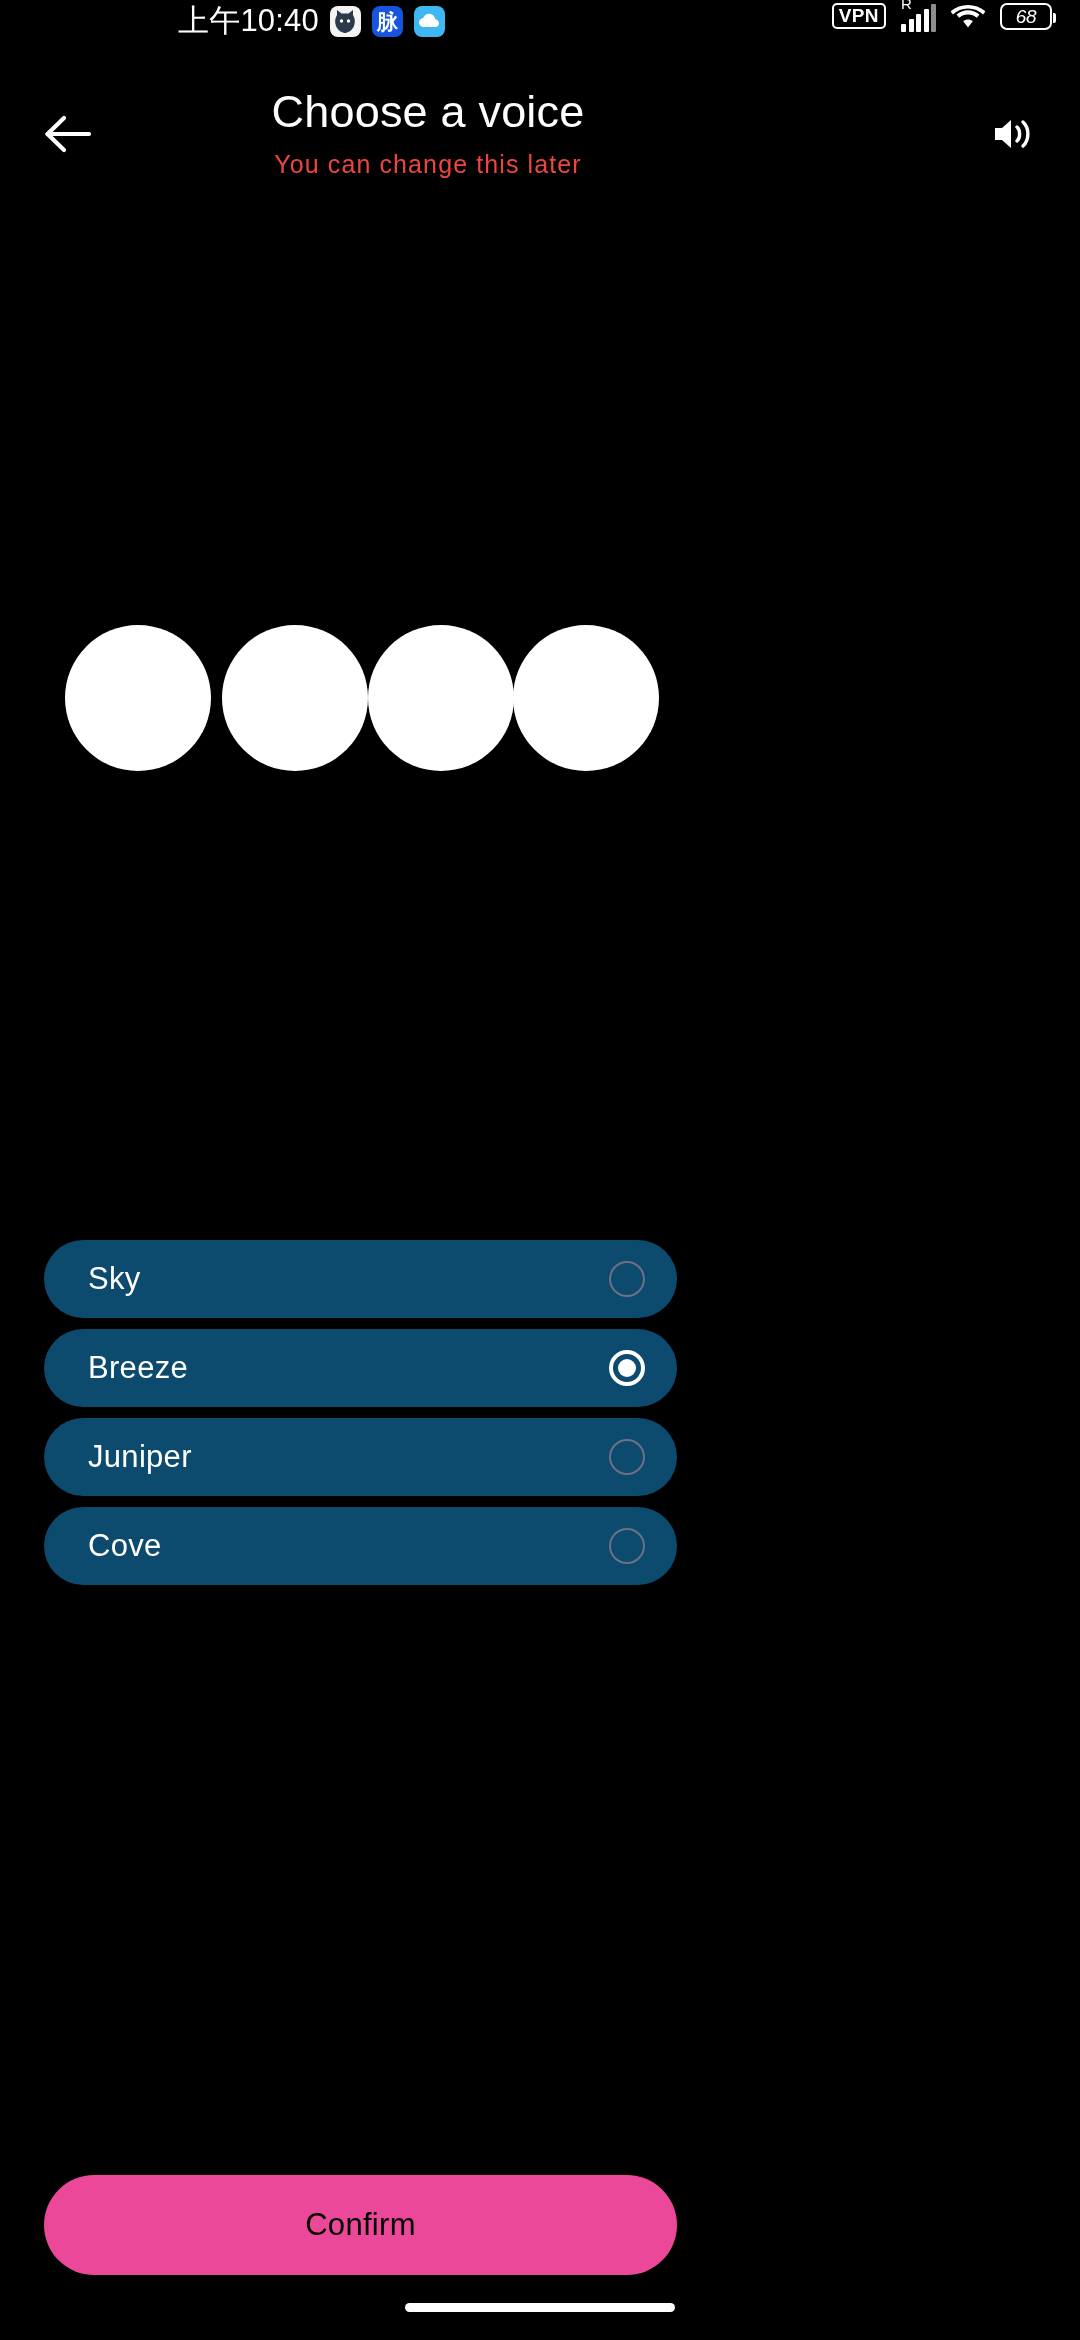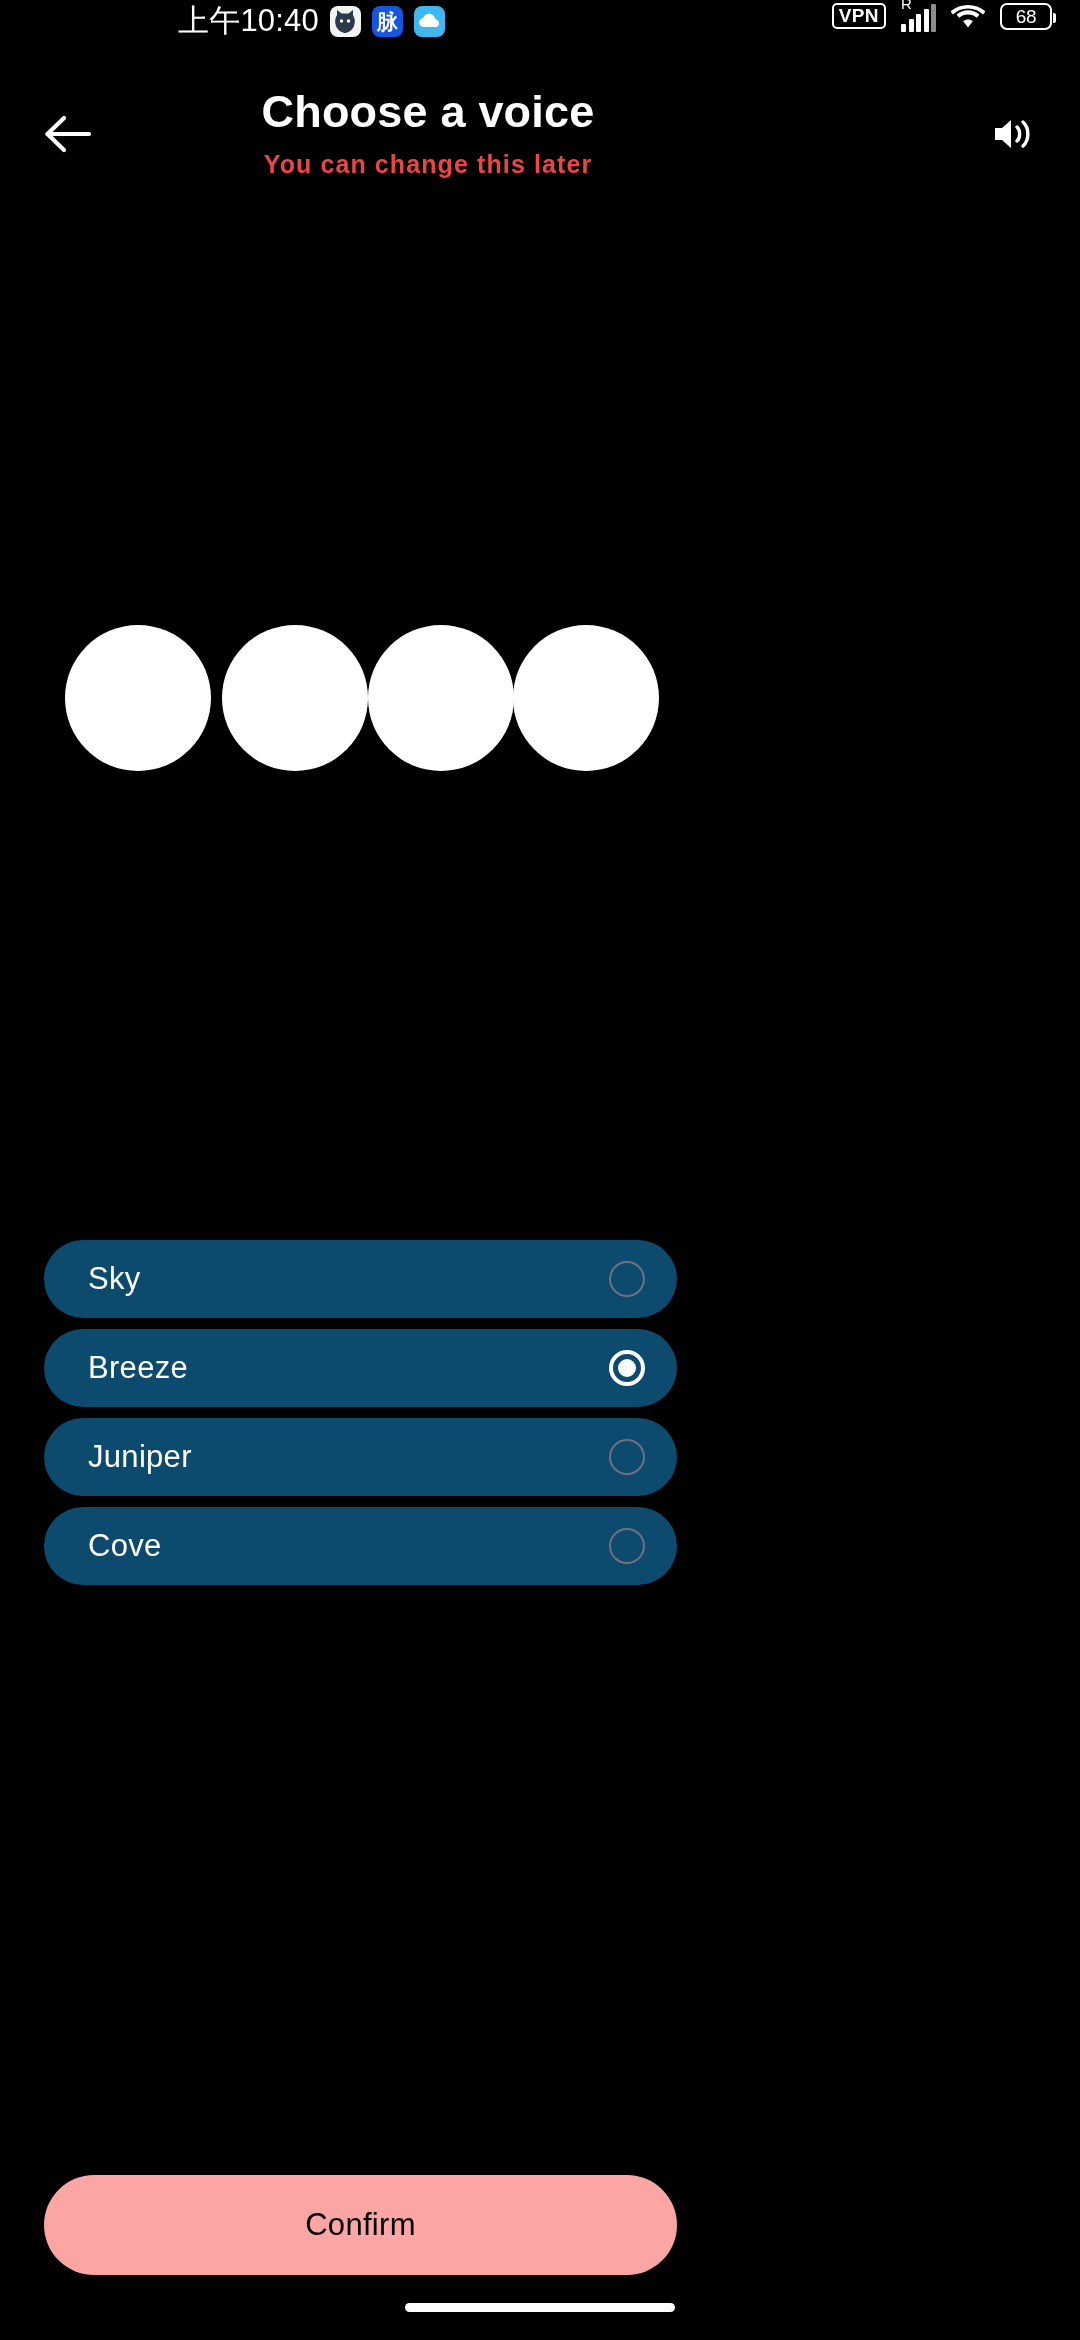--- a/index.html
+++ b/index.html
@@ -118,20 +118,21 @@
     width: 3.5px;
     height: 10px;
     background: #ffffff;
     border-radius: 0 2px 2px 0;
   }
   .battery-level {
     color: #ffffff;
     font-size: 19px;
     line-height: 1;
     letter-spacing: -0.3px;
+    font-style: italic;
   }
 
   
   .header {
     position: absolute;
     top: 84px; left: 0;
     width: 1080px;
     height: 130px;
   }
   .back-btn {
@@ -152,21 +153,20 @@
     height: 76px;
     display: flex;
     align-items: center;
     justify-content: center;
   }
   .header-titles {
     position: absolute;
     left: 0; top: 0;
     width: 856px;
     text-align: center;
-    font-weight: bold;
   }
   .page-title {
     color: #ffffff;
     font-size: 45px;
     line-height: 56px;
     letter-spacing: 0.2px;
   }
   .page-subtitle {
     color: #ef4444;
     font-size: 25px;
@@ -245,21 +245,21 @@
   }
   .radio.selected .radio-dot { display: block; }
 
   
   .confirm-btn {
     position: absolute;
     left: 44px;
     top: 2175px;
     width: 633px;
     height: 100px;
-    background: #fca5a5;
+    background: #ec4899;
     border-radius: 50px;
     border: none;
     display: flex;
     align-items: center;
     justify-content: center;
     cursor: pointer;
   }
   .confirm-label {
     color: #000000;
     font-size: 31px;

